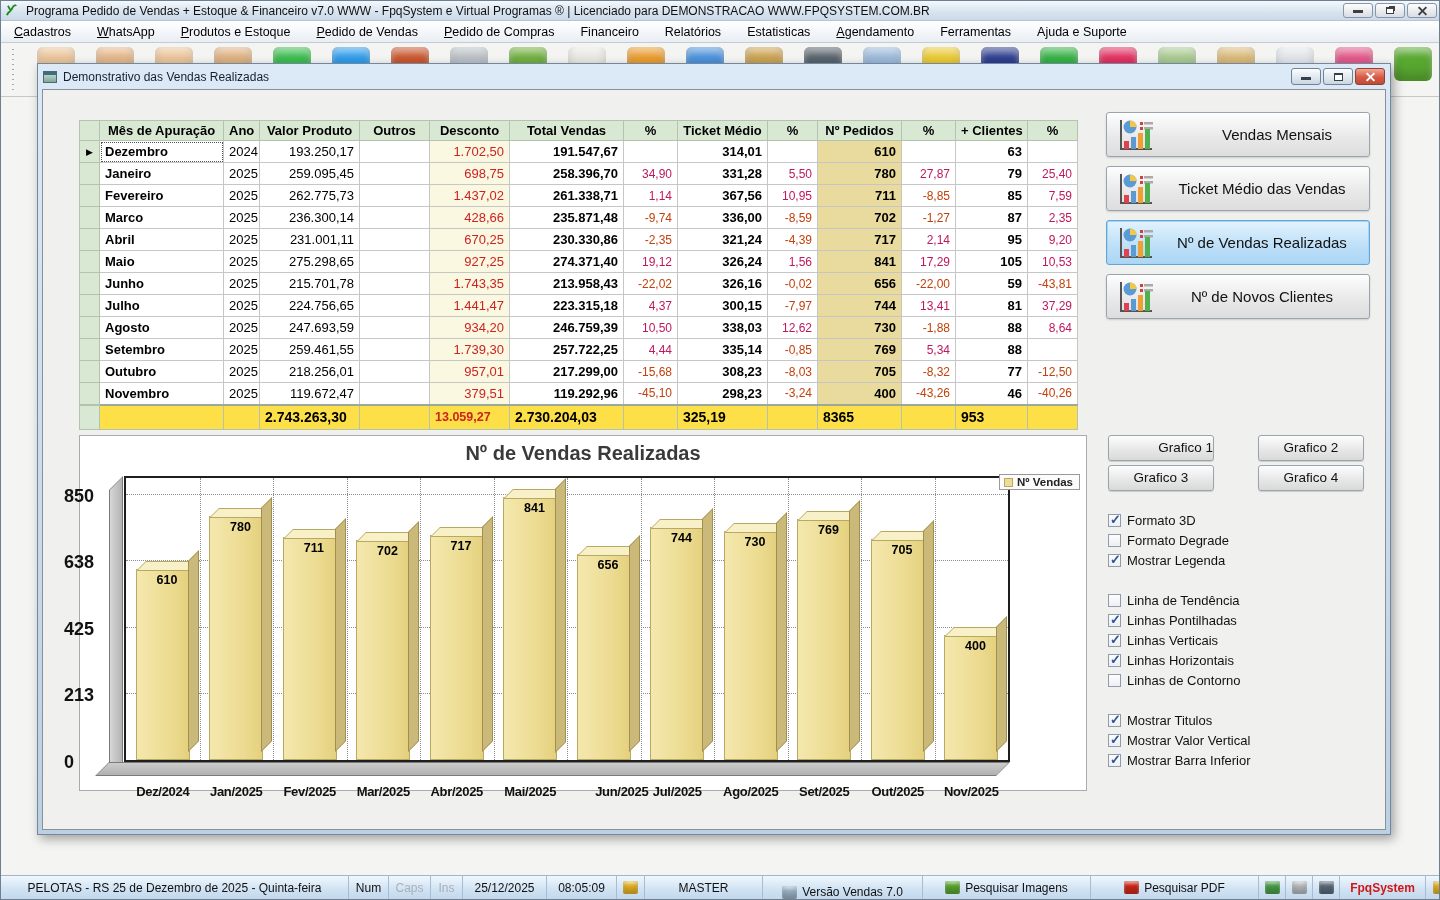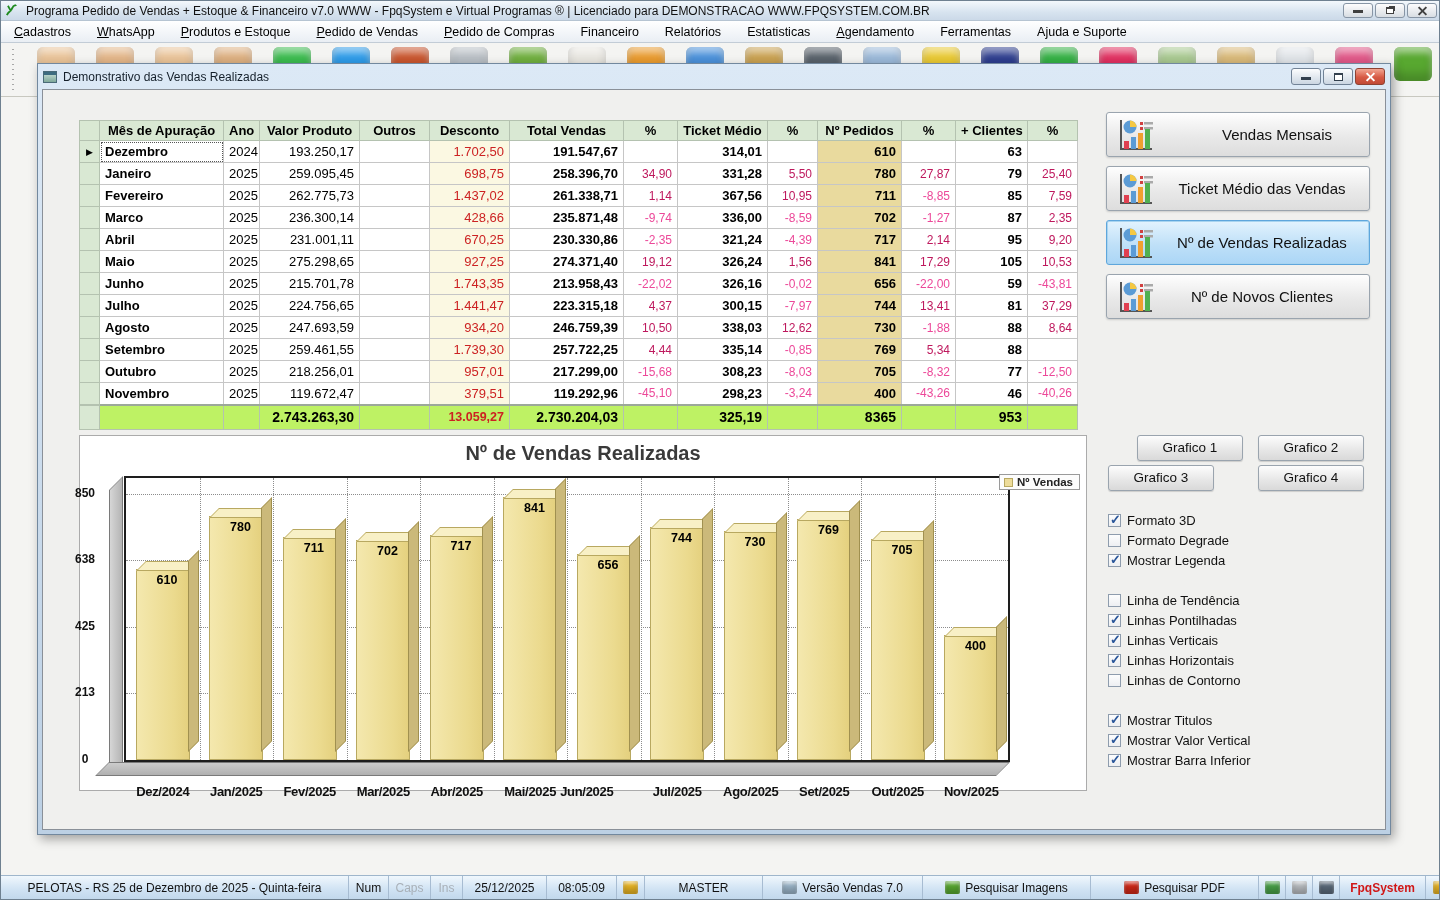--- a/index.html
+++ b/index.html
@@ -57,35 +57,35 @@
   #grid th, #grid td { border:1px solid #C6C6C6; padding:1px 5px; height:22px; overflow:hidden; white-space:nowrap; }
   #grid thead th { background:#D9E8D3; font-weight:700; height:20px; text-align:center; color:#000; border-color:#B4C2B0; }
   #grid td.gut { background:#D9E8D3; border-color:#B4C2B0; padding:0; text-align:center; font-size:9px; color:#000; }
   #grid td.mes { font-weight:700; text-align:left; }
   #grid td.ano { text-align:center; }
   #grid td.num { text-align:right; }
   #grid td.bold { text-align:right; font-weight:700; }
   #grid td.desc { text-align:right; background:#FBF8E2; color:#CC2222; }
   #grid td.ped { text-align:right; font-weight:700; background:#E9DA9E; }
   #grid td.pct { text-align:right; font-size:12px; }
-  #grid td.pos { color:#be185d; } #grid td.neg { color:#ec4899; }
+  #grid td.pos { color:#be185d; } #grid td.neg { color:#c2410c; }
   #grid td.focus { outline:1px dotted #555; outline-offset:-2px; }
-  #grid tfoot td { background:#bef264; border-color:#B4C2B0; font-weight:700; font-size:14px; height:25px; text-align:right; border-top:2px solid #9CA89A; }
+  #grid tfoot td { background:#fde047; border-color:#B4C2B0; font-weight:700; font-size:14px; height:25px; border-top:2px solid #9CA89A; }
   #grid tfoot td.desc-t { color:#CC2222; font-size:12.5px; }
 
   
   #chartpanel { position:absolute; left:36px; top:345px; width:1008px; height:356px; background:#FFFFFF; border:1px solid #ABABAB; }
   .chart-title { position:absolute; left:0; top:6px; width:100%; text-align:center; font-size:20px; font-weight:700; color:#3A3A3A; }
   #plotarea { position:absolute; left:44px; top:40px; width:886px; height:286px; }
   #plot { position:absolute; left:0; top:0; width:886px; height:286px; border:2px solid #1E1E1E; background:#FFFFFF; }
   .wall { position:absolute; left:-15px; top:0; width:14px; height:286px; background:linear-gradient(90deg,#D6D6D6,#B4B4B4); border:1px solid #7A7A7A; transform:skewY(-45deg); transform-origin:right top; z-index:0; }
   .floor { position:absolute; left:-15px; top:286px; width:901px; height:14px; background:linear-gradient(#CCCCCC,#B0B0B0); border:1px solid #7A7A7A; transform:skewX(-45deg); transform-origin:left top; z-index:0; }
   .hgrid { position:absolute; left:0; width:100%; border-top:1px dotted #8C8C8C; z-index:1; }
   .vgrid { position:absolute; top:0; height:100%; border-left:1px dotted #8C8C8C; z-index:1; }
-  .ytick { position:absolute; left:-62px; width:42px; text-align:center; font-size:12px; font-weight:700; color:#111; }
+  .ytick { position:absolute; left:-62px; width:42px; text-align:left; font-size:18px; font-weight:700; color:#111; }
   .xlab { position:absolute; top:306px; text-align:center; font-size:13px; font-weight:700; color:#111; letter-spacing:-0.3px; white-space:nowrap; }
   .bar { position:absolute; bottom:0; width:54px; background:linear-gradient(90deg,#F4E8AE,#EBDA8E 70%,#E4D07E); border:1px solid #B8A860; z-index:2; }
   .bar::before { content:''; position:absolute; top:-9px; left:4px; width:100%; height:8px; background:#F8F0C6; border:1px solid #B8A860; transform:skewX(-45deg); }
   .bar::after { content:''; position:absolute; top:-9px; right:-10px; width:9px; height:100%; background:#CBB97A; border:1px solid #A09050; transform:skewY(-45deg); transform-origin:left top; }
   .bval { position:absolute; top:3px; left:50%; transform:translateX(-30%); font-size:12.5px; font-weight:700; color:#000; z-index:3; }
   #legend { position:absolute; right:6px; top:38px; background:#FCFCFC; border:1px solid #9A9A9A; padding:1px 6px 1px 4px; display:flex; align-items:center; gap:4px; font-size:11.5px; font-weight:700; color:#222; z-index:4; }
   #legend .sw { width:9px; height:9px; background:#EDDC9A; border:1px solid #B8A860; }
 
   
   .sidebtn { position:absolute; left:1063px; width:264px; height:45px; border:1px solid #9AA4AE; border-radius:3px;
@@ -540,21 +540,21 @@
               <span class="bval">717</span>
             </div>
             <div class="xlab" style="left: 294px; width: 73.5px;">Abr/2025</div>
             <div class="bar" style="left: 377.25px; height: 263.513px;">
               <span class="bval">841</span>
             </div>
             <div class="xlab" style="left: 367.5px; width: 73.5px;">Mai/2025</div>
             <div class="bar" style="left: 450.75px; height: 205.547px;">
               <span class="bval">656</span>
             </div>
-            <div class="xlab" style="left: 424px; width: 73.5px;">Jun/2025</div>
+            <div class="xlab" style="left: 459px; width: 73.5px;">Jun/2025</div>
             <div class="bar" style="left: 524.25px; height: 233.12px;">
               <span class="bval">744</span>
             </div>
             <div class="xlab" style="left: 514.5px; width: 73.5px;">Jul/2025</div>
             <div class="bar" style="left: 597.75px; height: 228.733px;">
               <span class="bval">730</span>
             </div>
             <div class="xlab" style="left: 588px; width: 73.5px;">Ago/2025</div>
             <div class="bar" style="left: 671.25px; height: 240.953px;">
               <span class="bval">769</span>
@@ -636,21 +636,21 @@
             <rect x="27" y="9" width="9" height="2.5" fill="#AAAAAA"></rect>
             <rect x="7" y="23" width="5" height="8" fill="#E04050"></rect>
             <rect x="14" y="19" width="5" height="12" fill="#5B9BD5"></rect>
             <rect x="21" y="15" width="5" height="16" fill="#F0A030"></rect>
             <rect x="28" y="11" width="5" height="20" fill="#50B050"></rect>
           </svg>
           <span class="lbl">Nº de Novos Clientes</span>
         </div>
       </div>
     <div id="graficobtns">
-        <div class="gbtn" style="left: 1094px; top: 345px;">Grafico 1</div>
+        <div class="gbtn" style="left: 1065px; top: 345px; text-align: right;">Grafico 1</div>
         <div class="gbtn" style="left: 1215px; top: 345px;">Grafico 2</div>
         <div class="gbtn" style="left: 1065px; top: 375px;">Grafico 3</div>
         <div class="gbtn" style="left: 1215px; top: 375px;">Grafico 4</div>
       </div>
     <div id="options">
         <div class="optgroup">
           <label class="opt">
             <span class="cb checked"></span>
             <span>Formato 3D</span>
           </label>
@@ -721,21 +721,21 @@
     </div>
     <div class="seg" style="width: 70px; flex: 0 0 70px;">
       <span>08:05:09</span>
     </div>
     <div class="seg" style="width: 28px; flex: 0 0 28px;">
       <span class="sic ic-key"></span>
     </div>
     <div class="seg" style="width: 118px; flex: 0 0 118px;">
       <span>MASTER</span>
     </div>
-    <div class="seg" style="width: 160px; flex: 0 0 160px;">
+    <div class="seg" style="width: 160px; flex: 0 0 160px; align-items: flex-end;">
       <span class="sic ic-laptop"></span>
       <span>Versão Vendas 7.0</span>
     </div>
     <div class="seg" style="width: 168px; flex: 0 0 168px;">
       <span class="sic ic-pencil"></span>
       <span>Pesquisar Imagens</span>
     </div>
     <div class="seg" style="width: 168px; flex: 0 0 168px;">
       <span class="sic ic-pdf"></span>
       <span>Pesquisar PDF</span>

